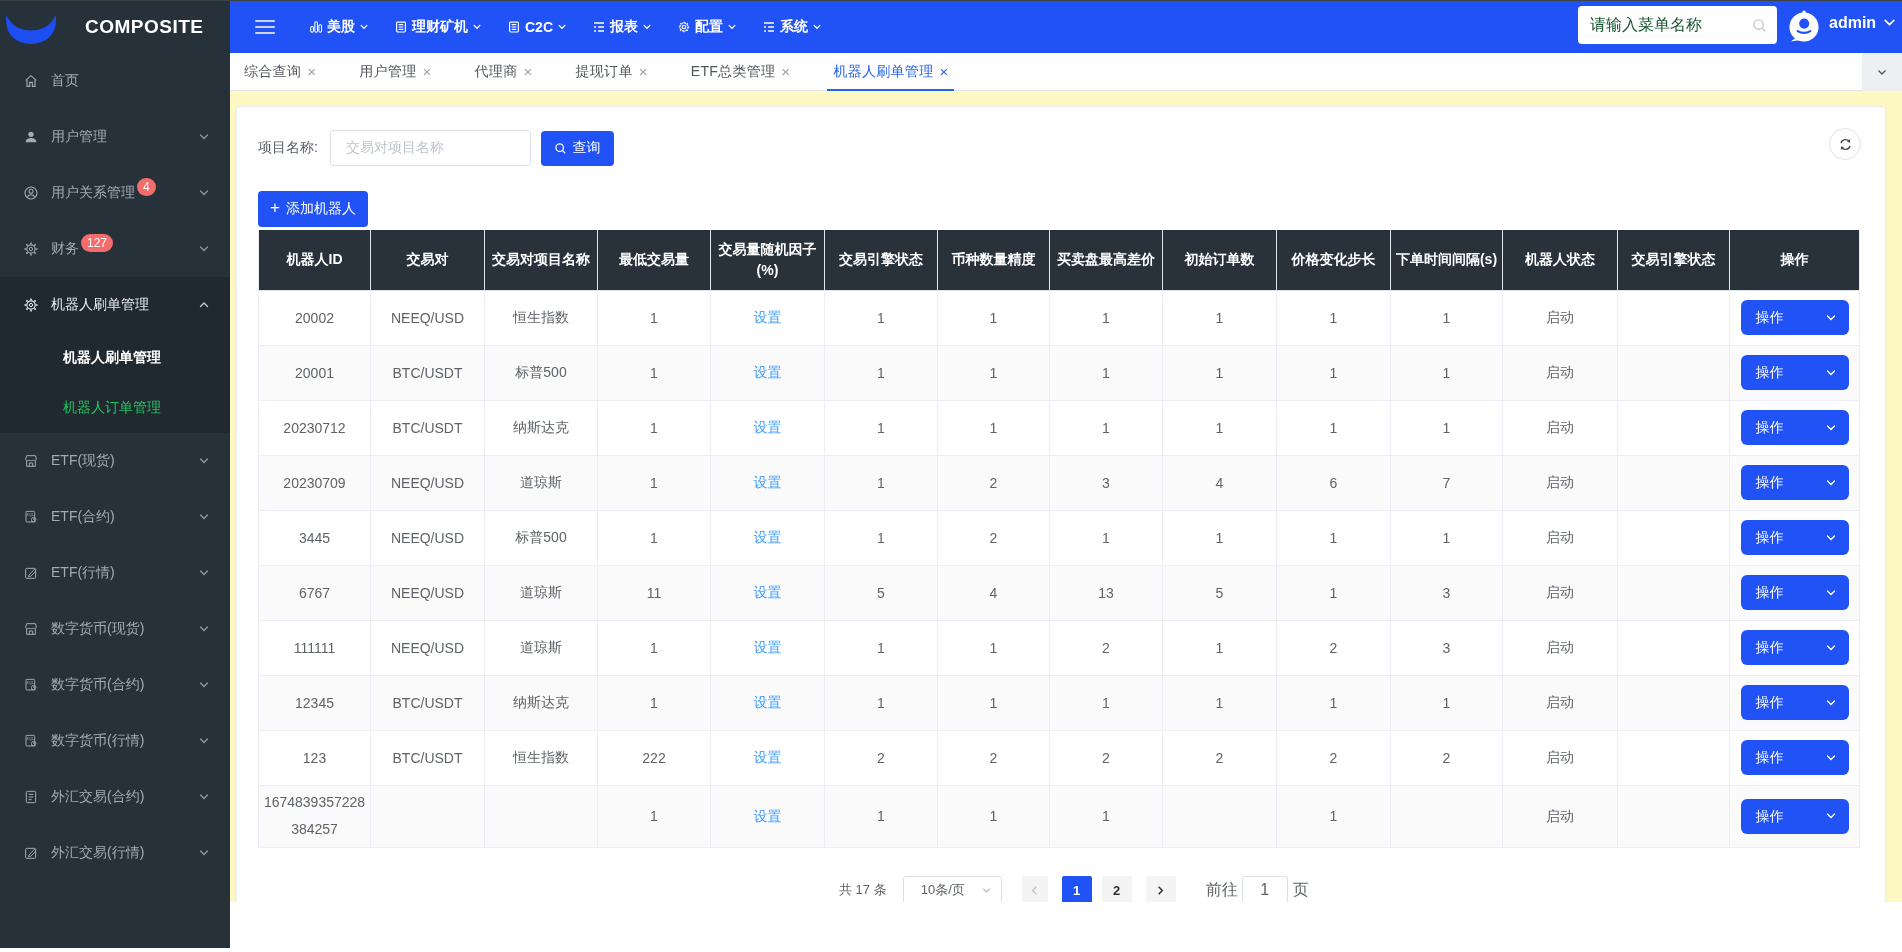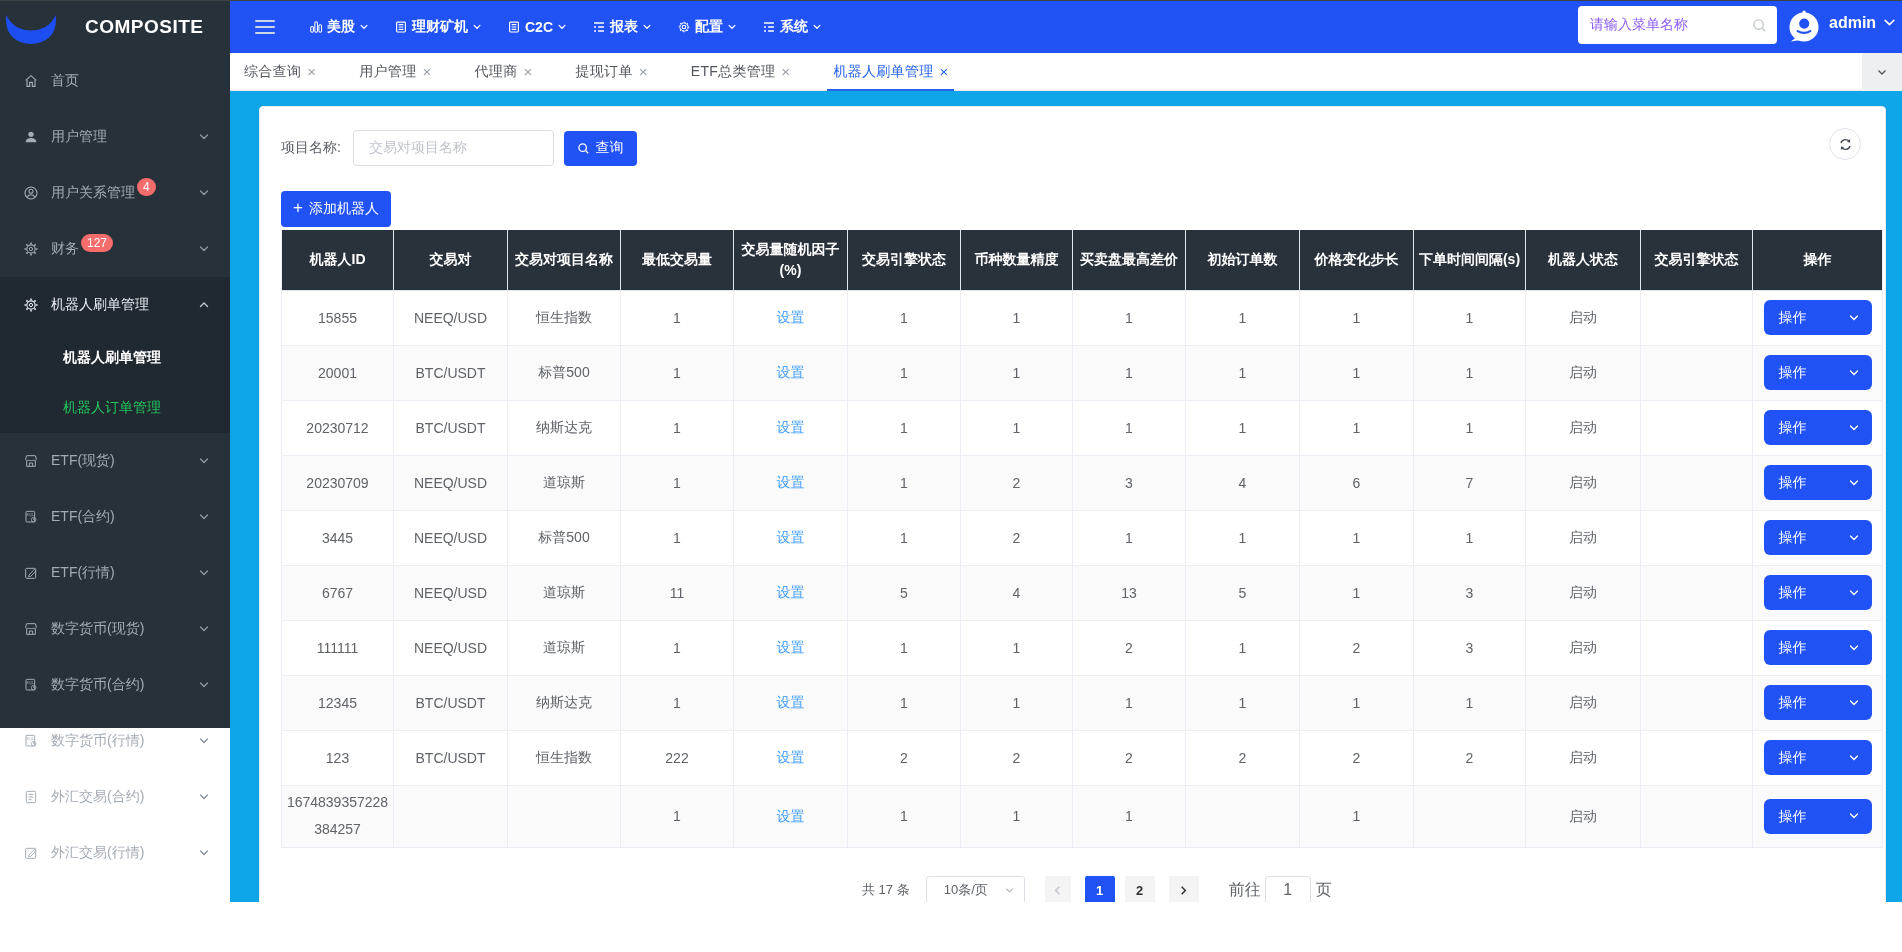--- a/index.html
+++ b/index.html
@@ -5,21 +5,21 @@
 * { margin:0; padding:0; box-sizing:border-box; }
 html,body { width:1902px; height:952px; overflow:hidden; font-family:"Liberation Sans",sans-serif; }
 :root {
   --blue:#2152f6;
   --navblue:#2152f6;
   --sidebg:#273139;
   --sidesub:#202830;
   --headbg:#29323b;
 }
 
-.sidebar { position:fixed; left:0; top:0; width:230px; height:728px; background:var(--sidebg); z-index:30; }
+.sidebar { position:fixed; left:0; top:0; width:230px; height:948px; background:var(--sidebg); z-index:30; }
 .logo { height:53px; display:flex; align-items:center; padding-left:5px; }
 .logo svg { width:52px; height:31px; margin-top:5px; }
 .logo .lt { color:#fff; font-size:19px; font-weight:bold; letter-spacing:.5px; margin-left:28px; margin-top:1px; }
 .mitem { height:56px; display:flex; align-items:center; padding:0 20px 0 23px; color:#a3abb5; font-size:14px; cursor:pointer; }
 .mitem .mi { width:16px; height:16px; margin-right:12px; flex:none; }
 .mitem .mtext { flex:1; display:flex; align-items:center; }
 .mitem .chev { width:12px; height:12px; color:#8d949e; }
 .badge { background:#f56c6c; color:#fff; font-size:12px; height:18px; line-height:18px; border-radius:9px; padding:0 6px; margin-left:2px; transform:translateY(-6px); }
 .subwrap { background:var(--sidesub); }
 .subwrap .mitem { color:#e8ecf1; }
@@ -29,35 +29,35 @@
 
 .main { margin-left:230px; }
 .navbar { height:53px; background:var(--navblue); display:flex; align-items:center; position:relative; }
 .burger { width:20px; margin:0 0 0 25px; display:flex; flex-direction:column; gap:4px; }
 .burger i { display:block; height:2px; background:#cdd6e8; border-radius:1px; }
 .navmenu { display:flex; align-items:center; margin-left:34px; gap:25px; }
 .navitem { display:flex; align-items:center; color:#fff; font-size:14px; font-weight:bold; gap:4px; }
 .ni { width:14px; height:14px; color:#fff; }
 .nchev { width:10px; height:10px; margin-left:0; }
 .navsearch { position:absolute; left:1348px; top:6px; width:199px; height:38px; background:#fff; border-radius:4px; display:flex; align-items:center; padding:0 10px 0 12px; }
-.navsearch .ph { color:#8b5cf6; font-size:14px; flex:1; }
+.navsearch .ph { color:#14532d; font-size:16px; flex:1; }
 .navsearch svg { width:15px; height:15px; }
 .avatar { position:absolute; left:1558px; top:10px; width:32px; height:33px; }
 .navuser { position:absolute; left:1599px; top:0; height:45px; display:flex; align-items:center; color:#fff; font-size:16px; font-weight:bold; gap:7px; }
 
 .tabbar { height:38px; background:#fff; border-bottom:1px solid #e3e6ec; display:flex; align-items:center; padding-left:8px; position:relative; }
 .tab { display:flex; align-items:center; height:38px; padding:0 5px 0 6px; margin-right:32px; font-size:14px; letter-spacing:.3px; color:#51555d; position:relative; }
 .tab .tclose { margin-left:6px; color:#9aa0a8; font-size:15px; }
 .tab.active { color:#2563eb; }
 .tab.active .tclose { color:#2563eb; }
 .tab.active::after { content:""; position:absolute; left:0; right:0; bottom:0; height:2px; background:#2563eb; }
 .tabmore { position:absolute; right:0; top:0; width:40px; height:38px; background:#edeff1; display:flex; align-items:center; justify-content:center; color:#5f6368; }
 .tabmore svg { width:12px; height:12px; }
 
-.content { background:#0ea5e9; padding:15px 16px 0 29px; height:811px; overflow:hidden; }
+.content { background:#fef9c3; padding:15px 16px 0 6px; height:811px; overflow:hidden; }
 .card { background:#fff; border:1px solid #eaedf2; border-radius:4px; box-shadow:0 1px 4px rgba(60,70,90,.06); height:856px; padding:23px 0 0 21px; position:relative; }
 .formrow { display:flex; align-items:center; }
 .flabel { font-size:14px; color:#5a5e66; margin-right:12px; }
 .finput { width:201px; height:36px; border:1px solid #dcdfe6; border-radius:4px; display:flex; align-items:center; padding-left:15px; color:#bfc4cc; font-size:14px; }
 .fbtn { margin-left:10px; width:73px; height:35px; background:var(--blue); border-radius:4px; color:#fff; font-size:14px; display:flex; align-items:center; justify-content:center; gap:5px; }
 .fbtn svg { width:13px; height:13px; }
 .refresh { position:absolute; right:24px; top:21px; width:32px; height:32px; border:1px solid #dfe3e9; border-radius:50%; display:flex; align-items:center; justify-content:center; color:#5a5e66; }
 .refresh svg { width:15px; height:15px; }
 .addbtn { margin-top:25px; width:110px; height:36px; background:var(--blue); border-radius:4px; color:#fff; font-size:14px; display:flex; align-items:center; justify-content:center; gap:6px; }
 .addbtn .plus { font-size:17px; font-weight:normal; margin-top:-2px; }
@@ -411,21 +411,21 @@
               <th>币种数量精度</th>
               <th>买卖盘最高差价</th>
               <th>初始订单数</th>
               <th>价格变化步长</th>
               <th>下单时间间隔(s)</th>
               <th>机器人状态</th>
               <th>交易引擎状态</th>
               <th>操作</th>
         </tr>
         <tr class="">
-              <td>15855</td>
+              <td>20002</td>
               <td>NEEQ/USD</td>
               <td>恒生指数</td>
               <td>1</td>
               <td><span class="link">设置</span></td>
               <td>1</td>
               <td>1</td>
               <td>1</td>
               <td>1</td>
               <td>1</td>
               <td>1</td>

